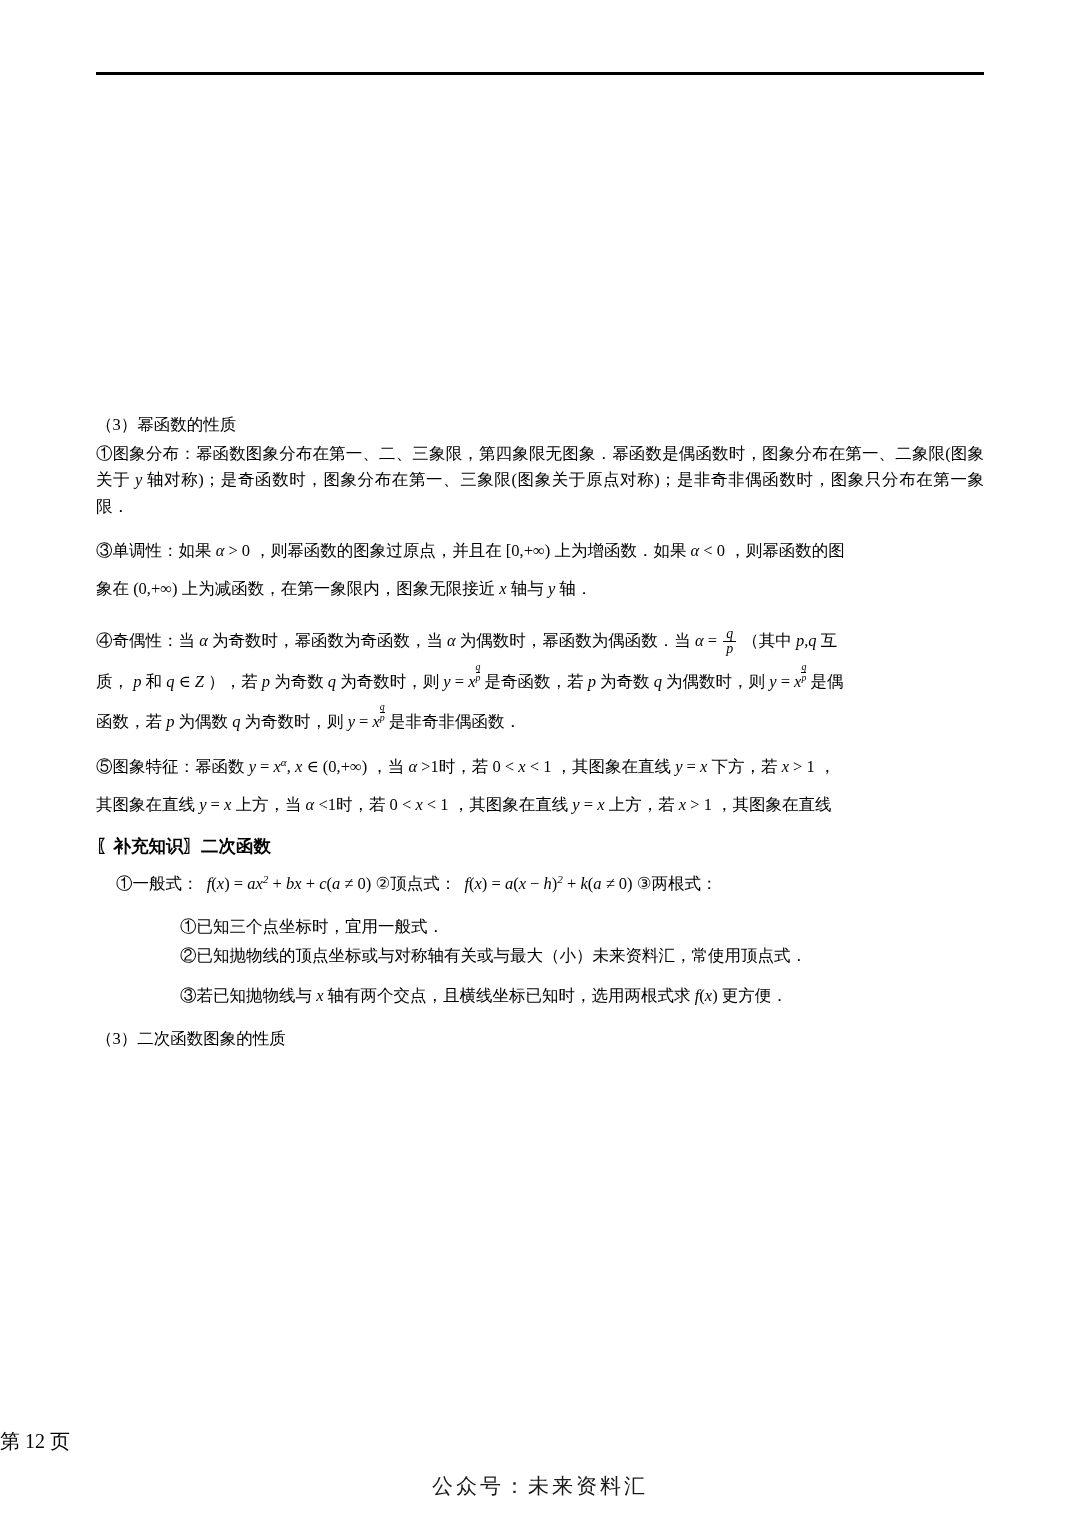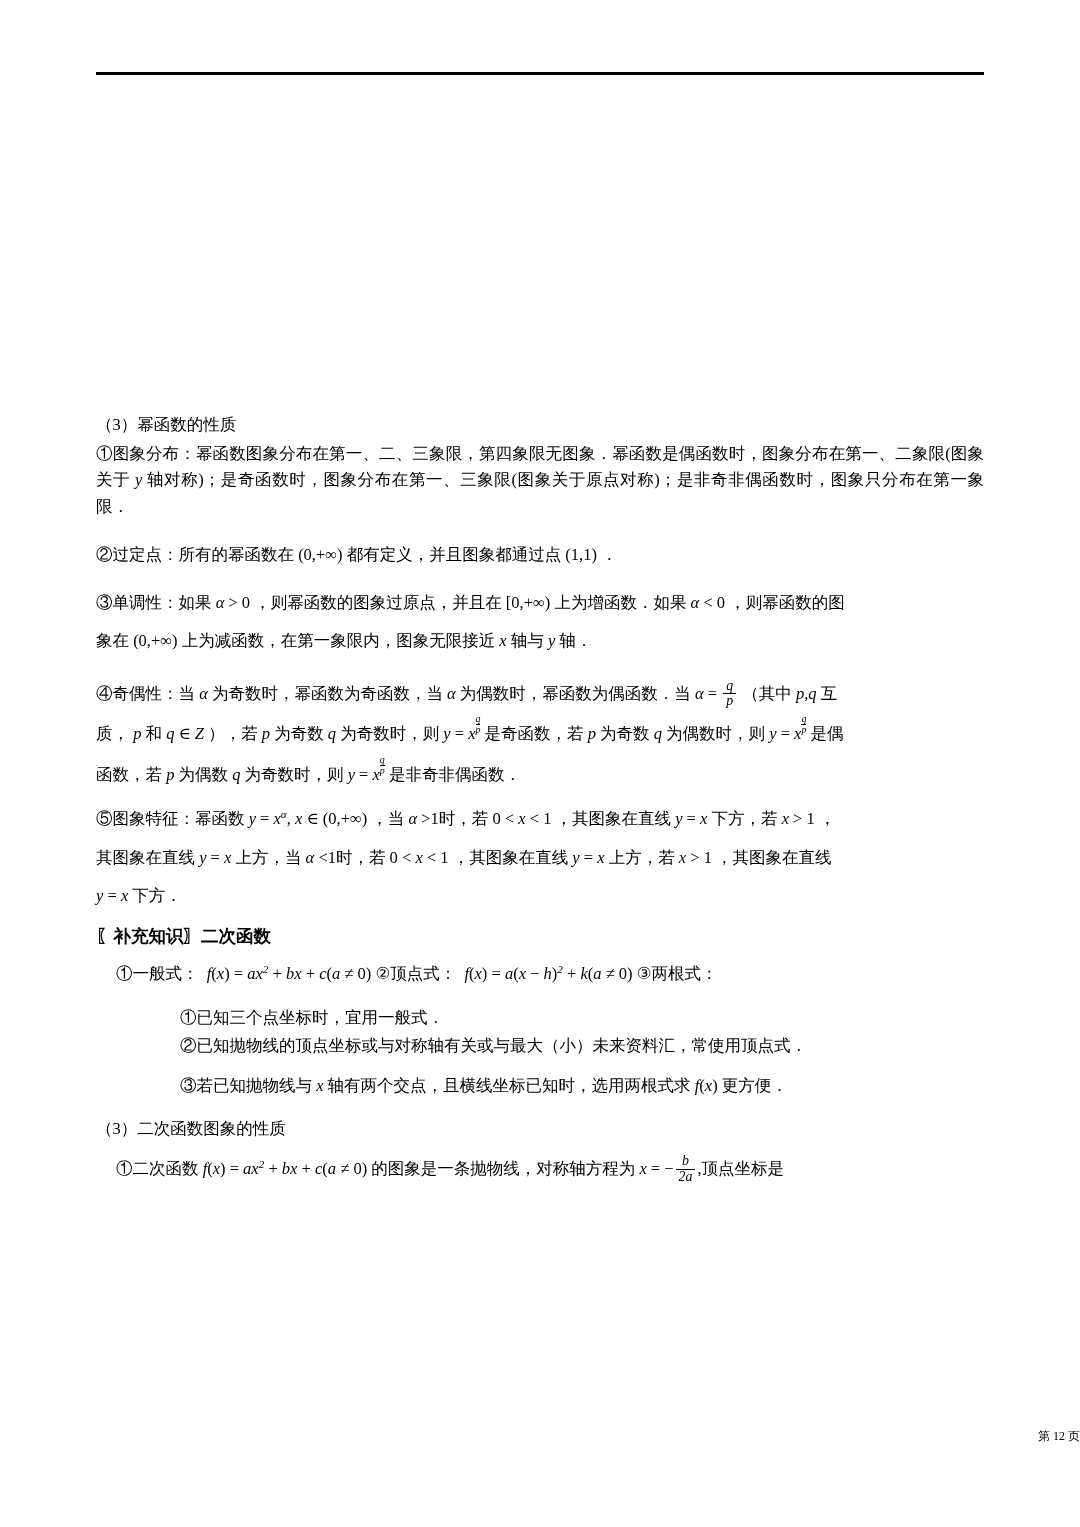--- a/index.html
+++ b/index.html
@@ -100,22 +100,22 @@
     font-family: "Liberation Serif", "DejaVu Serif", serif;
   }
   .ind2 { padding-left: 84px; }
   .ind-sm { padding-left: 20px; margin-top: 8px; }
 
   .footer-page {
     position: absolute;
     left: 0;
     right: 0;
     top: 1428px;
-    text-align: right;
-    font-size: 12px;
+    text-align: left;
+    font-size: 20px;
   }
   .footer-brand {
     position: absolute;
     left: 0;
     right: 0;
     top: 1472px;
     text-align: center;
     font-size: 21px;
     letter-spacing: 3px;
     color: #1a1a1a;
@@ -130,23 +130,20 @@
   <div class="top-rule"></div>
 
   <div class="content">
 
     <p class="para">（3）幂函数的性质</p>
 
     <p class="para">
       ①图象分布：幂函数图象分布在第一、二、三象限，第四象限无图象．幂函数是偶函数时，图象分布在第一、二象限(图象关于&nbsp;<span class="mi">y</span>&nbsp;轴对称)；是奇函数时，图象分布在第一、三象限(图象关于原点对称)；是非奇非偶函数时，图象只分布在第一象限<span class="dot">．</span>
     </p>
 
-    <p class="para sp-top-16 mathline">
-      ②过定点：所有的幂函数在<span class="num"> (0,</span><span>+∞)</span> 都有定义，并且图象都通过点<span class="num"> (1,1)</span> ．
-    </p>
 
     <p class="para sp-top-12 mathline">
       ③单调性：如果<span class="mi"> α </span>&gt; 0 ，则幂函数的图象过原点，并且在<span class="num"> [0,+∞) </span>上为增函数．如果<span class="mi"> α </span>&lt; 0 ，则幂函数的图
     </p>
     <p class="para mathline">
       象在<span class="num"> (0,+∞) </span>上为减函数，在第一象限内，图象无限接近<span class="mi"> x </span>轴与<span class="mi"> y </span>轴．
     </p>
 
     <p class="para sp-top-16 mathline">
       ④奇偶性：当<span class="mi"> α </span>为奇数时，幂函数为奇函数，当<span class="mi"> α </span>为偶数时，幂函数为偶函数．当<span class="mi"> α </span>=
@@ -159,41 +156,36 @@
     <p class="para mathline">
       函数，若<span class="mi"> p </span>为偶数<span class="mi"> q </span>为奇数时，则<span class="mi"> y </span>=<span class="mi"> x</span><span class="sup-frac"><span class="nu">q</span><span class="de">p</span></span> 是非奇非偶函数．
     </p>
 
     <p class="para sp-top-8 mathline">
       ⑤图象特征：幂函数<span class="mi"> y </span>=<span class="mi"> x<sup>α</sup></span>,<span class="mi"> x </span>∈<span class="num"> (0,+∞) </span>，当<span class="mi"> α </span>&gt;1时，若 0 &lt;<span class="mi"> x </span>&lt; 1 ，其图象在直线<span class="mi"> y </span>=<span class="mi"> x </span>下方，若<span class="mi"> x </span>&gt; 1 ，
     </p>
     <p class="para mathline">
       其图象在直线<span class="mi"> y </span>=<span class="mi"> x </span>上方，当<span class="mi"> α </span>&lt;1时，若 0 &lt;<span class="mi"> x </span>&lt; 1 ，其图象在直线<span class="mi"> y </span>=<span class="mi"> x </span>上方，若<span class="mi"> x </span>&gt; 1 ，其图象在直线
     </p>
-    <p class="para mathline">
-      <span class="mi">y </span>=<span class="mi"> x </span>下方．
-    </p>
 
     <div class="section-title">〖补充知识〗二次函数</div>
 
 
     <p class="para sp-top-12 ind-sm mathline">
       ①一般式：&nbsp;&nbsp;<span class="mi">f</span>(<span class="mi">x</span>) = <span class="mi">ax</span><sup>2</sup> + <span class="mi">bx</span> + <span class="mi">c</span>(<span class="mi">a</span> ≠ 0) ②顶点式：&nbsp;&nbsp;<span class="mi">f</span>(<span class="mi">x</span>) = <span class="mi">a</span>(<span class="mi">x</span> − <span class="mi">h</span>)<sup>2</sup> + <span class="mi">k</span>(<span class="mi">a</span> ≠ 0) ③两根式：
     </p>
 
 
     <p class="para sp-top-12 ind2">①已知三个点坐标时，宜用一般式．</p>
     <p class="para ind2">②已知抛物线的顶点坐标或与对称轴有关或与最大（小）未来资料汇，常使用顶点式．</p>
     <p class="para sp-top-8 ind2 mathline">
       ③若已知抛物线与<span class="mi"> x </span>轴有两个交点，且横线坐标已知时，选用两根式求<span class="mi"> f</span>(<span class="mi">x</span>) 更方便．
     </p>
 
     <p class="para sp-top-12">（3）二次函数图象的性质</p>
 
-    <p class="para sp-top-12 ind-sm mathline">
-      ①二次函数<span class="mi"> f</span>(<span class="mi">x</span>) = <span class="mi">ax</span><sup>2</sup> + <span class="mi">bx</span> + <span class="mi">c</span>(<span class="mi">a</span> ≠ 0) 的图象是一条抛物线，对称轴方程为<span class="mi"> x </span>= −<span class="frac"><span class="nu">b</span><span class="de">2a</span></span>,顶点坐标是
-    </p>
 
   </div>
 
   <div class="footer-page">第 12 页</div>
+  <div class="footer-brand">公众号：未来资料汇</div>
 
 </div>
 
 </body></html>

